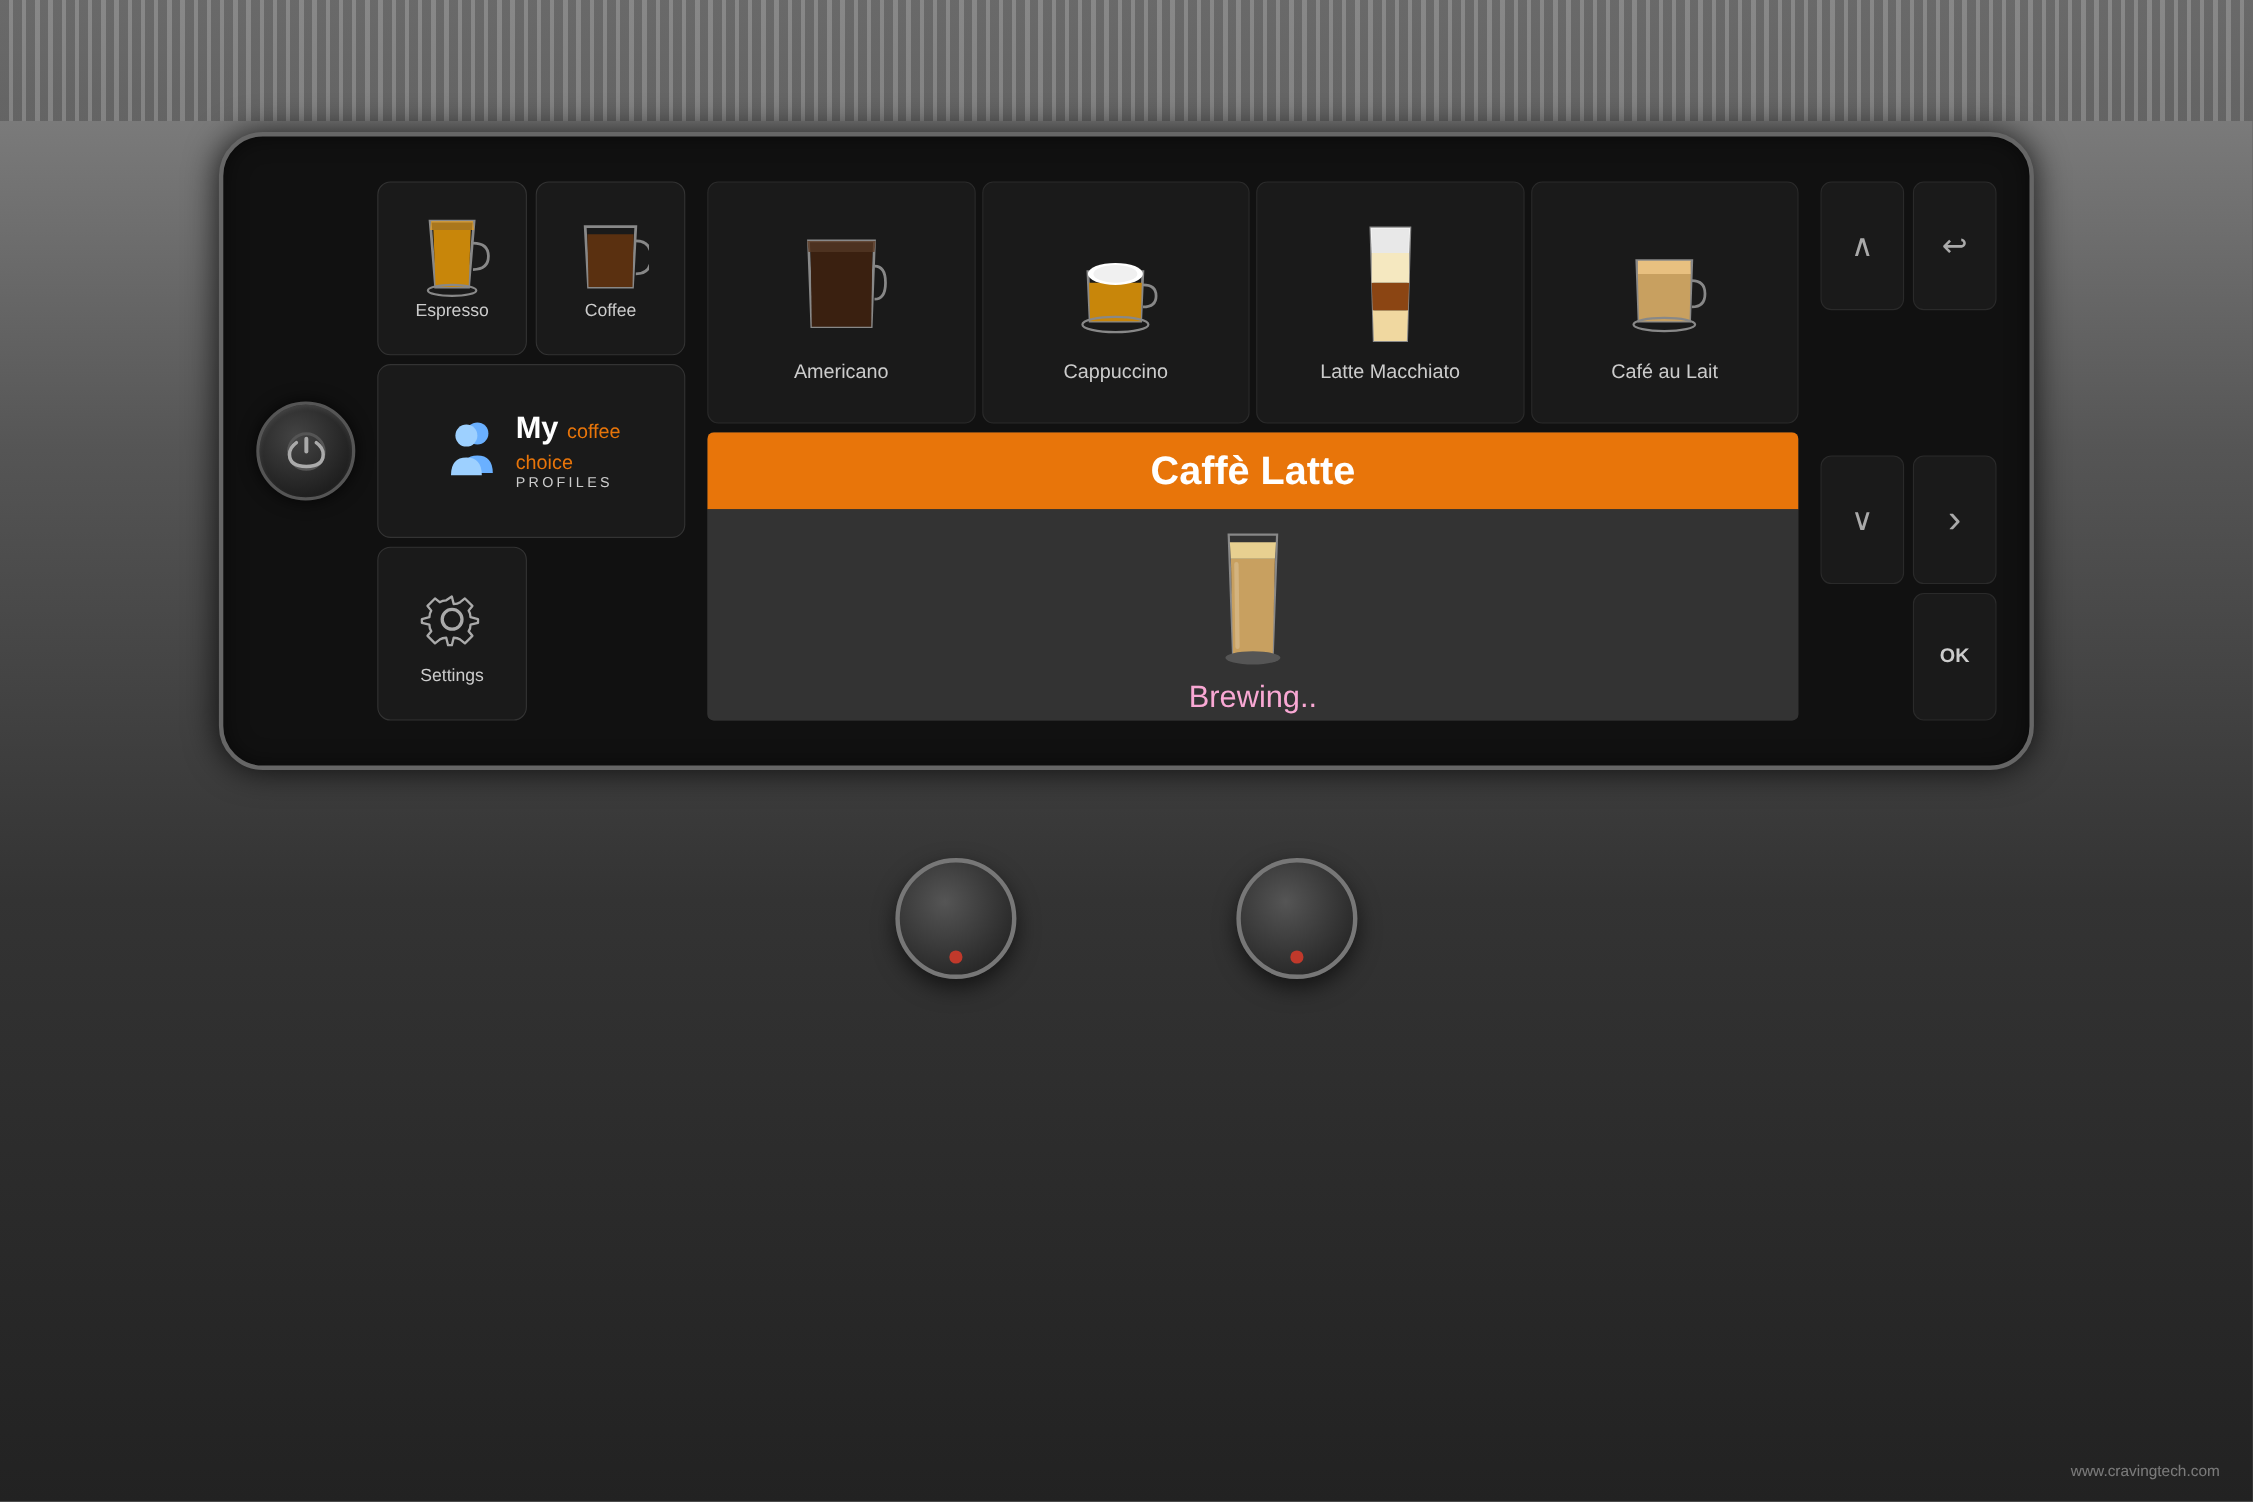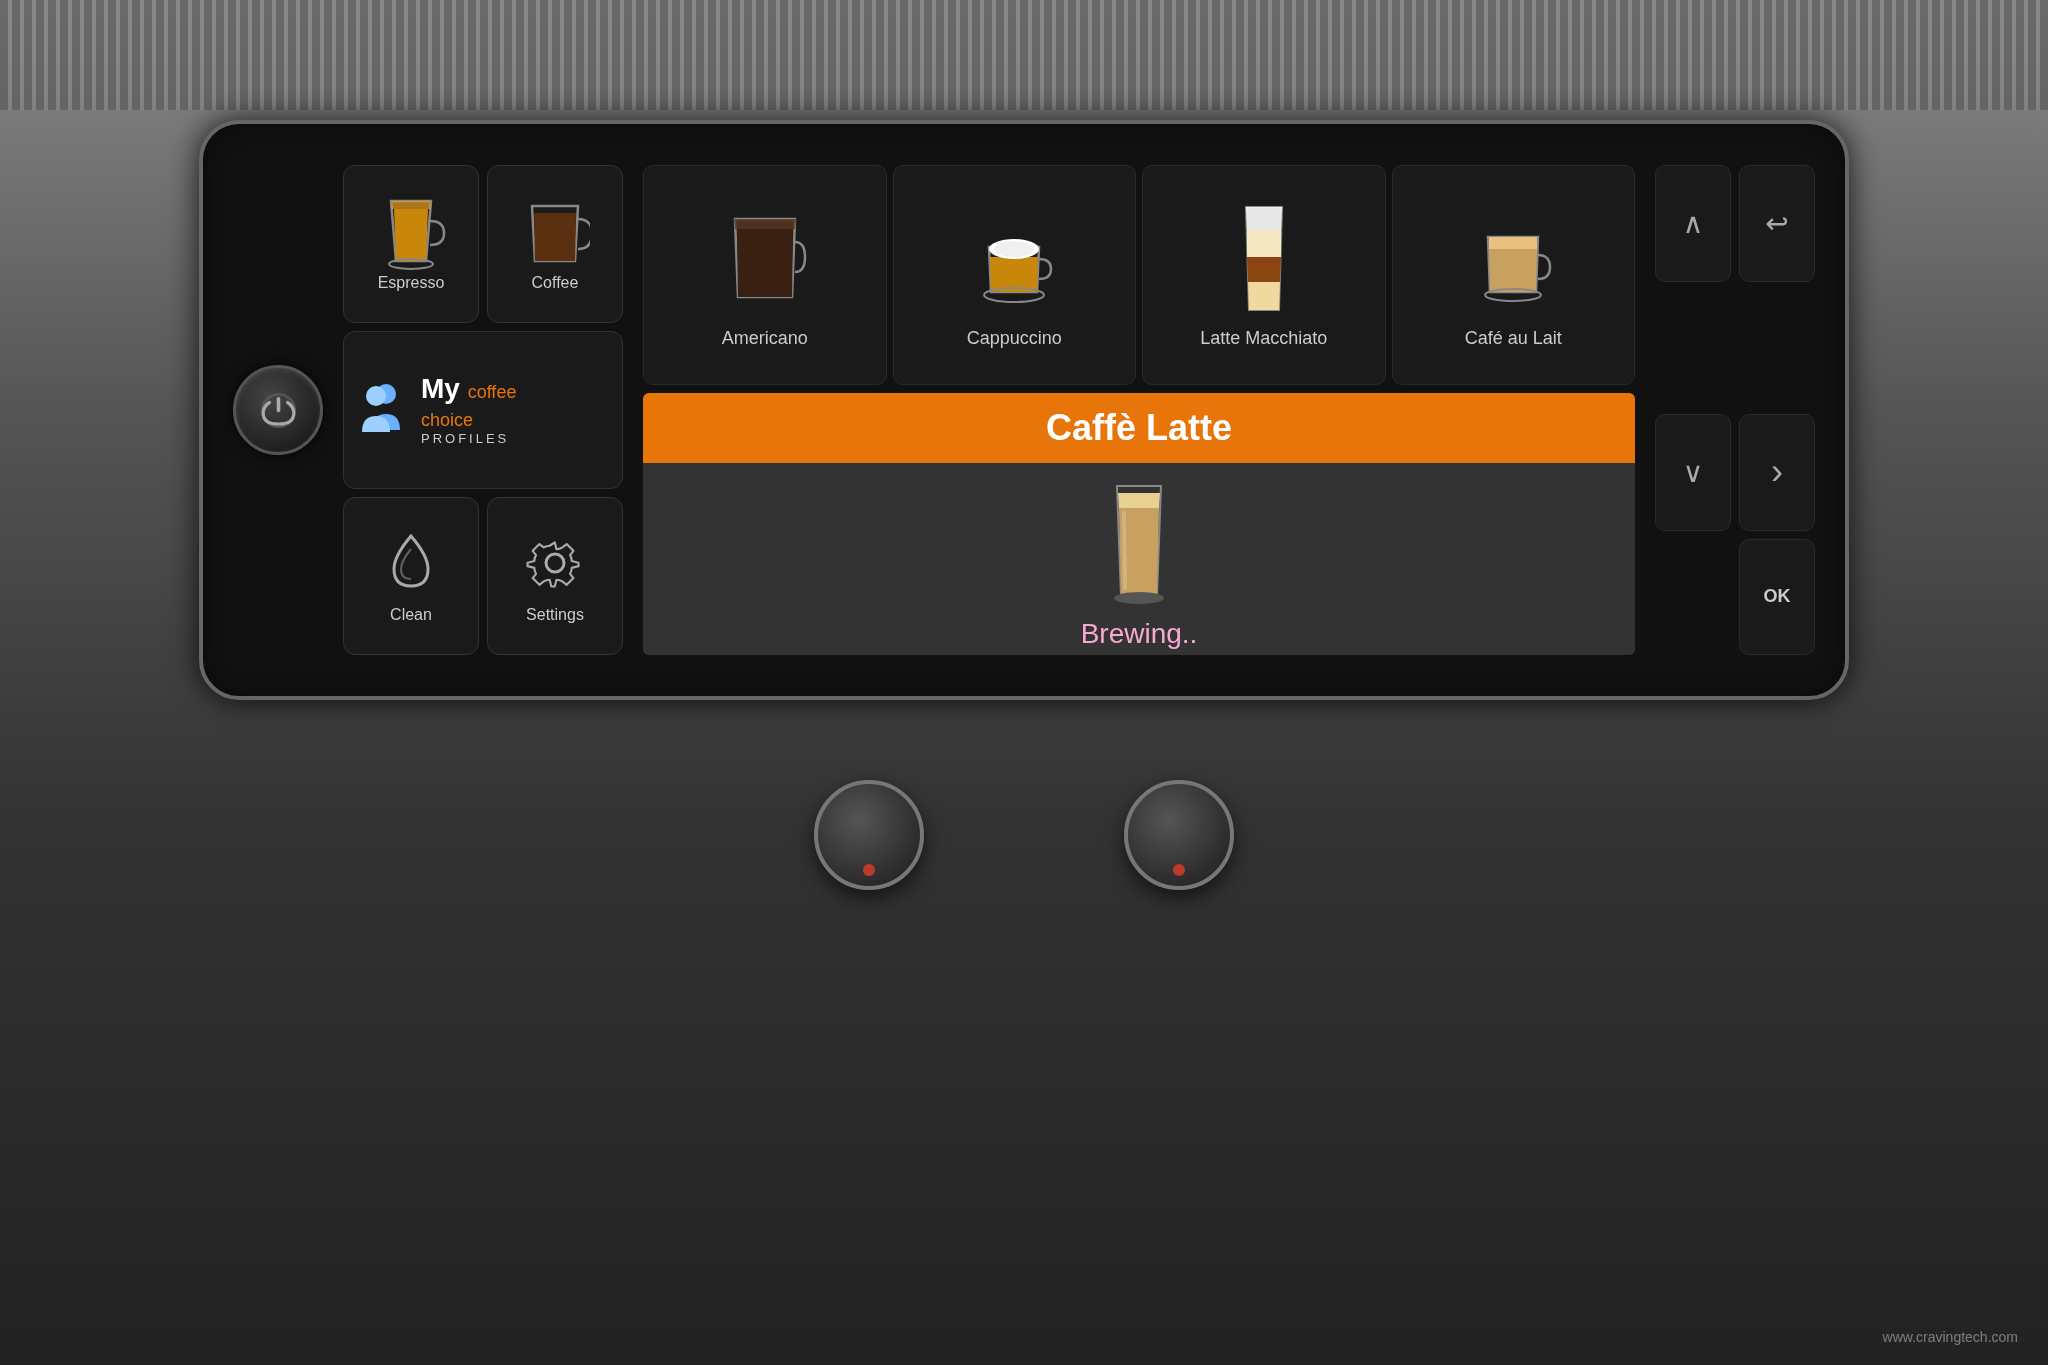--- a/index.html
+++ b/index.html
@@ -118,20 +118,21 @@
     }
 
     
     .profiles-btn {
       background: #1a1a1a;
       border-radius: 12px;
       border: 1px solid #333;
       grid-column: span 2;
       display: flex;
       align-items: center;
+      justify-content: center;
       cursor: pointer;
       padding: 10px;
       gap: 12px;
     }
 
     .profiles-icon {
       color: #7ab3ff;
       font-size: 38px;
     }
 
@@ -374,30 +375,20 @@
             <circle cx="22" cy="18" r="10" fill="#9dd0ff"></circle>
             <path d="M8 54 Q8 38 22 38 Q36 38 36 54" fill="#9dd0ff"></path>
           </svg>
         </div>
         <div class="profiles-text">
           <div class="profiles-my">My <span style="color:#e8750a;font-size:18px;">coffee<br>choice</span></div>
           <div class="profiles-sub">PROFILES</div>
         </div>
       </div>
 
-      <div class="grid-btn">
-        <div class="drink-icon">
-          <svg width="55" height="65" viewBox="0 0 55 65">
-
-            <path d="M27 5 Q10 25 10 38 Q10 55 27 55 Q44 55 44 38 Q44 25 27 5 Z" fill="none" stroke="#aaa" stroke-width="3"></path>
-            <path d="M27 18 Q17 30 17 38 Q17 48 27 48" fill="none" stroke="#aaa" stroke-width="2" opacity="0.5"></path>
-          </svg>
-        </div>
-        <span class="btn-label">Clean</span>
-      </div>
 
       <div class="grid-btn">
         <div class="drink-icon">
           <svg width="60" height="60" viewBox="0 0 60 60">
             <circle cx="30" cy="30" r="9" fill="none" stroke="#aaa" stroke-width="3"></circle>
             <path d="
               M30 6 L32 14 Q36 14 39 12 L44 8 L52 16 L48 21 Q50 24 50 28 L58 30 L58 34
               L50 36 Q50 40 48 43 L52 48 L44 56 L39 52 Q36 50 32 50 L30 58 L26 58
               L24 50 Q20 50 17 52 L12 56 L4 48 L8 43 Q6 40 6 36 L-2 34 L-2 30
               L6 28 Q6 24 8 21 L4 16 L12 8 L17 12 Q20 10 24 10 Z

